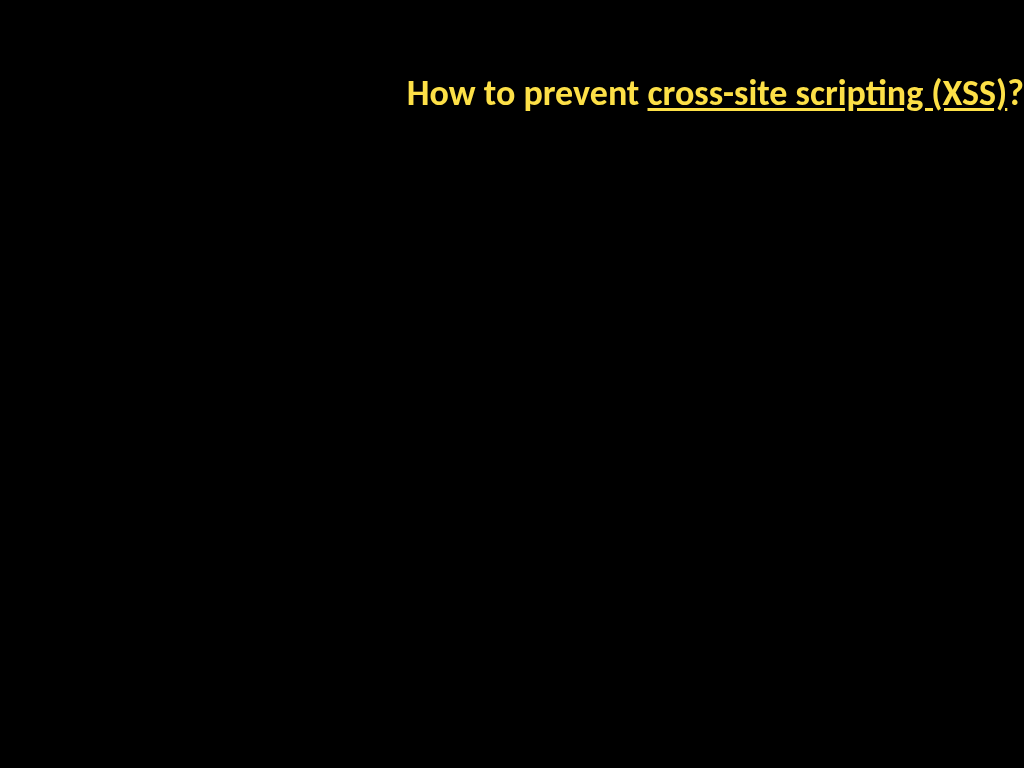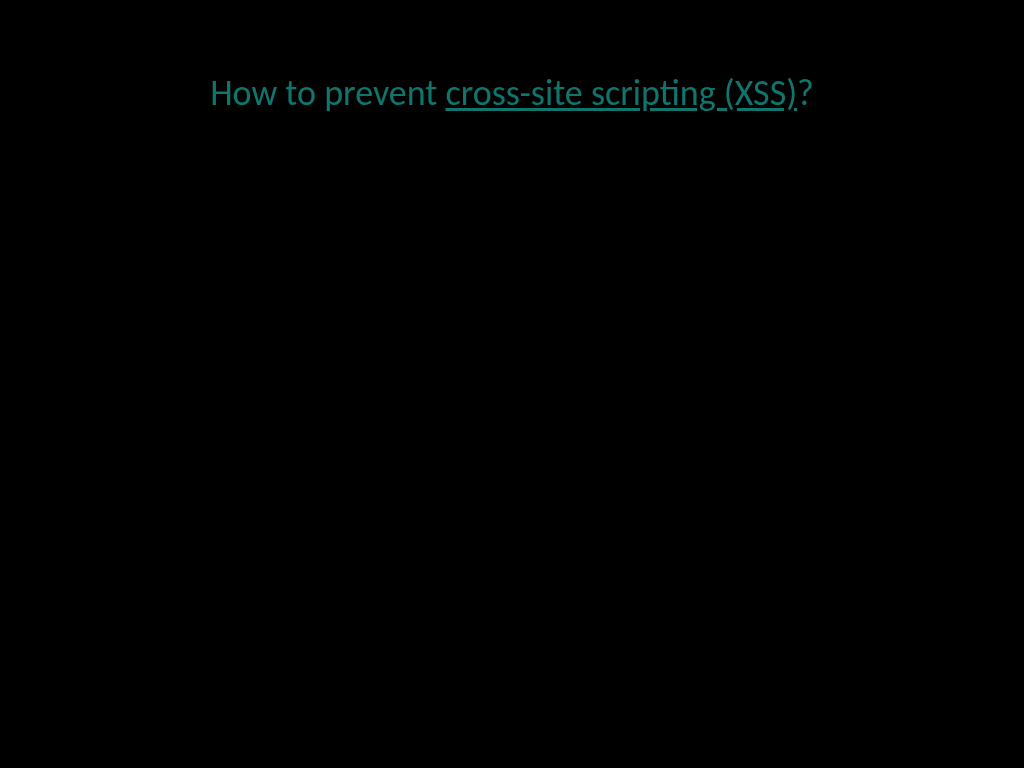--- a/index.html
+++ b/index.html
@@ -13,24 +13,24 @@
       background-color: #000000;
       font-family: Calibri, "Segoe UI", Arial, sans-serif;
       overflow: hidden;
     }
     .slide {
       width: 100%;
       height: 100%;
       padding-top: 70px;
     }
     .title {
-      text-align: center;
-      color: #0f766e;
+      text-align: right;
+      color: #fde047;
       font-size: 36px;
-      font-weight: 400;
+      font-weight: 700;
       line-height: 1.3;
     }
     .underlined {
       text-decoration: underline;
       text-underline-offset: 3px;
     }
   </style>
 </head>
 <body>
 

